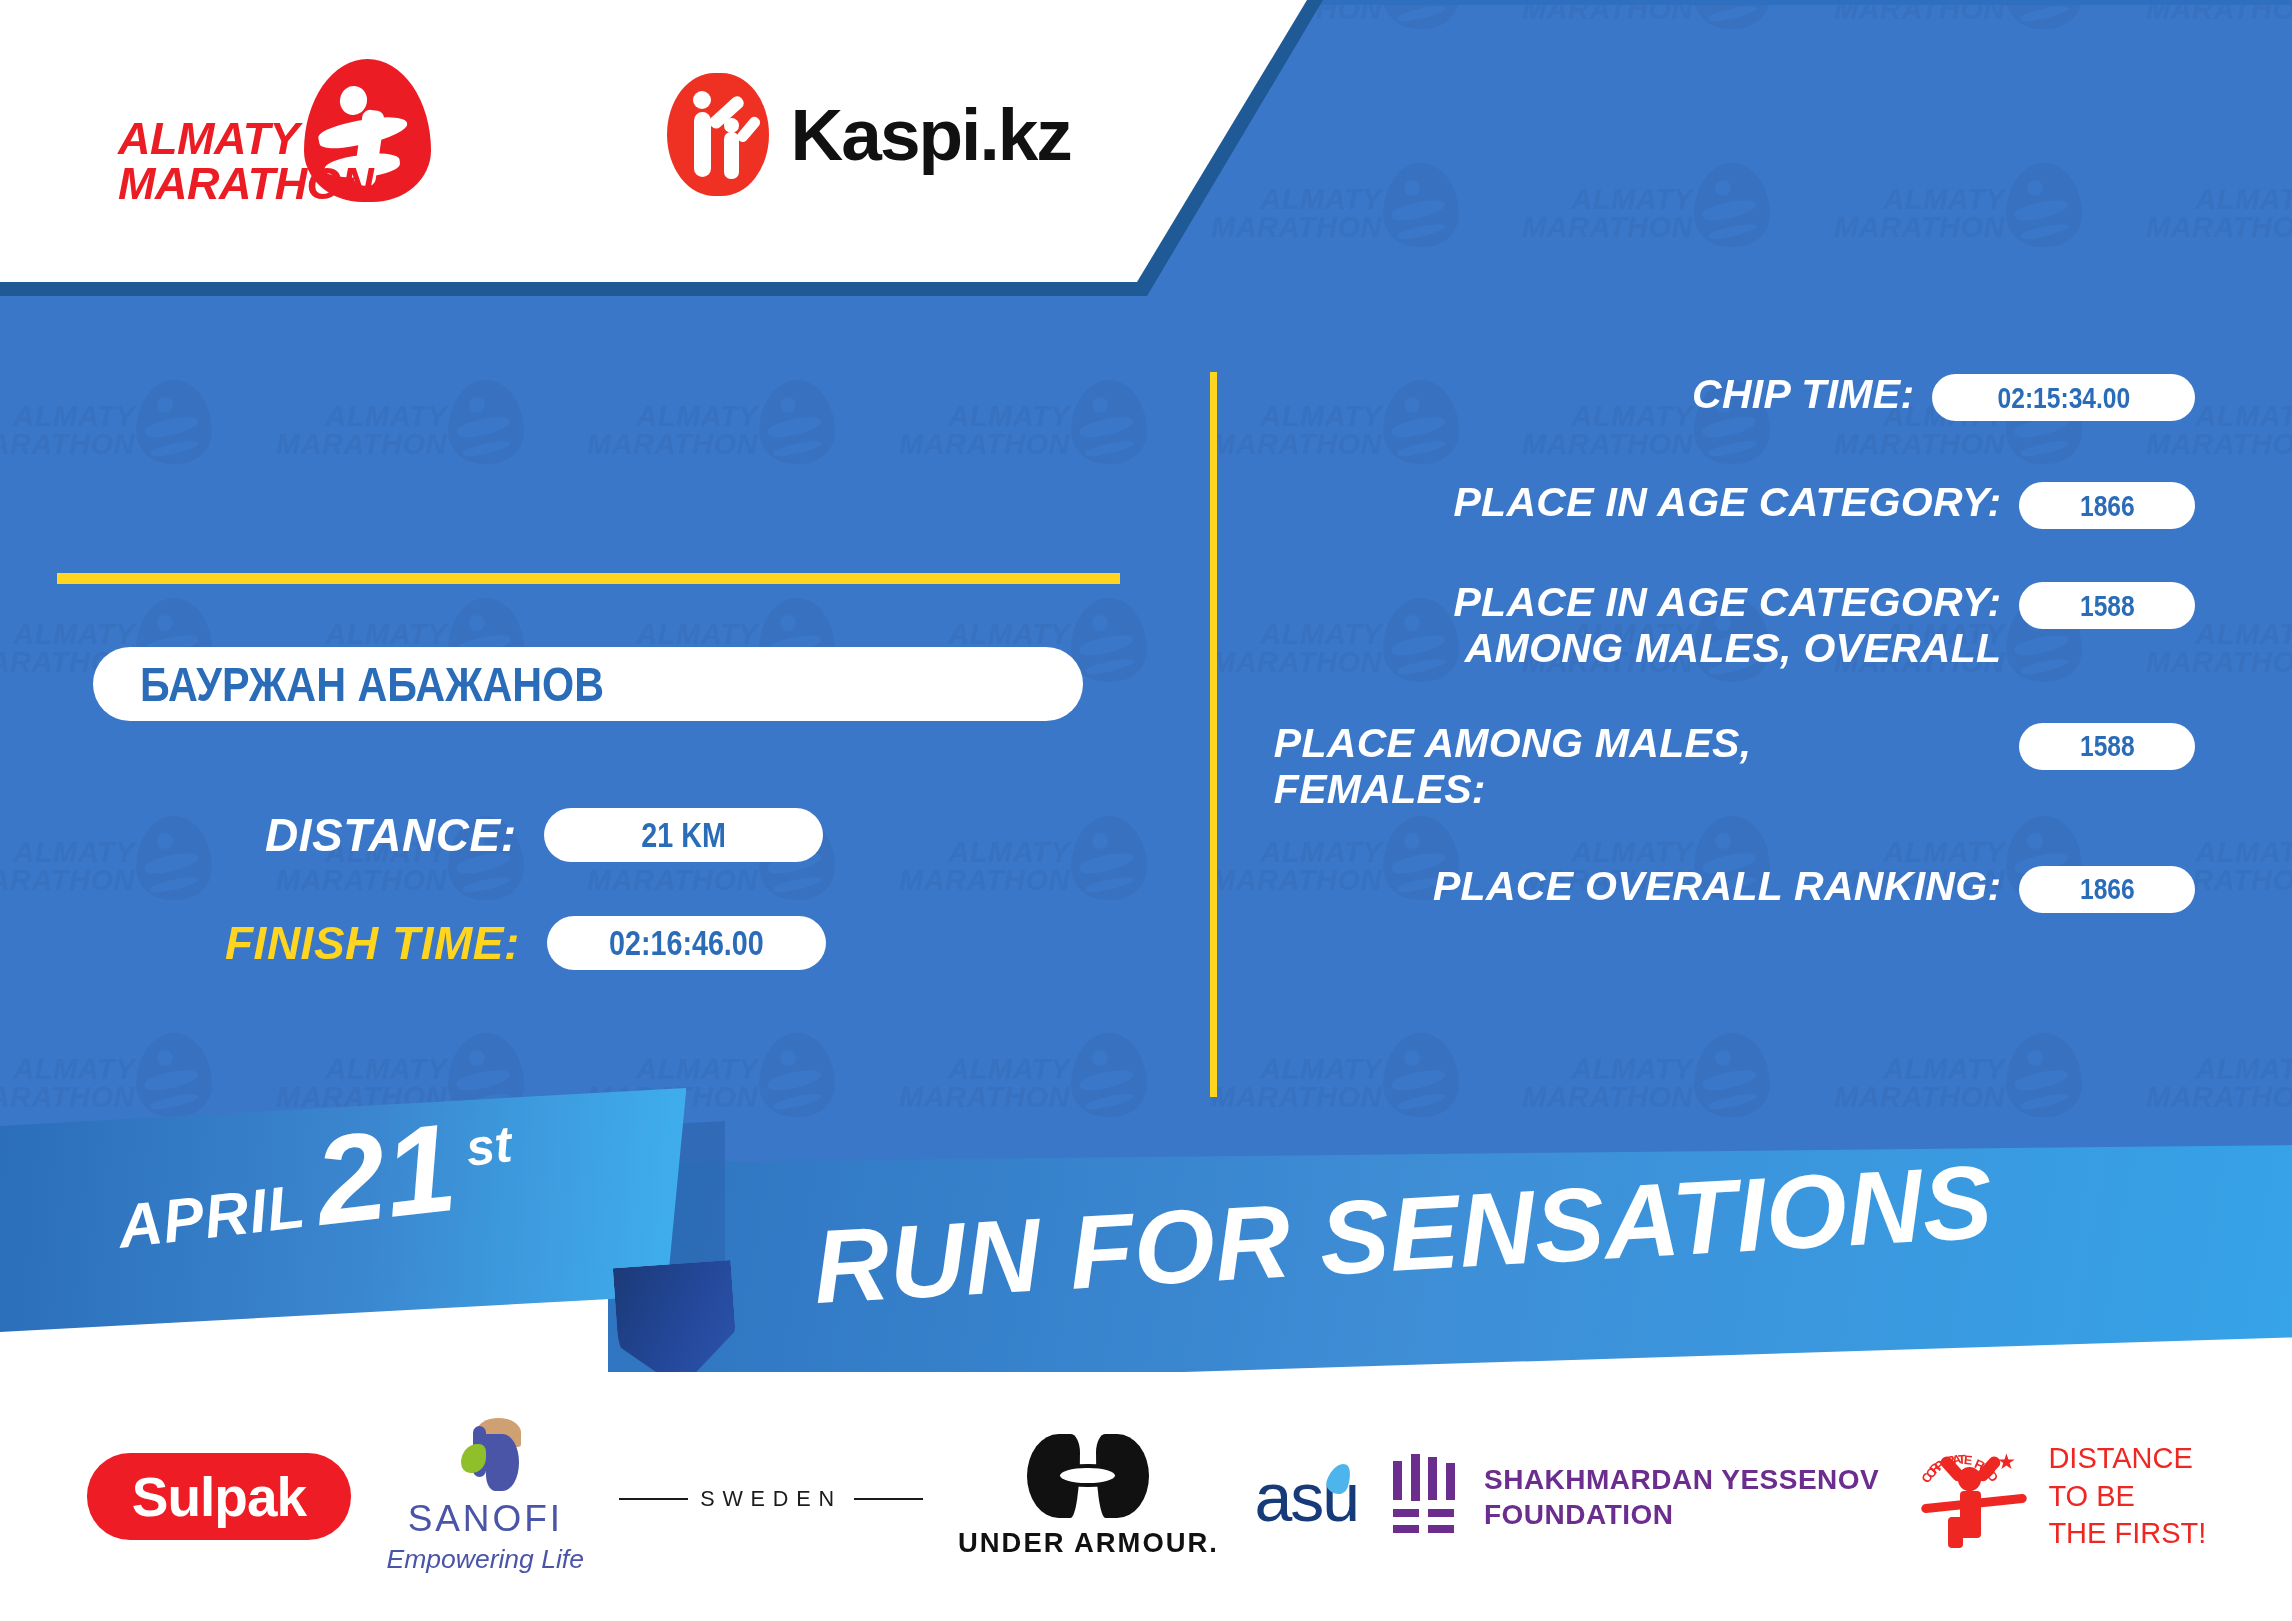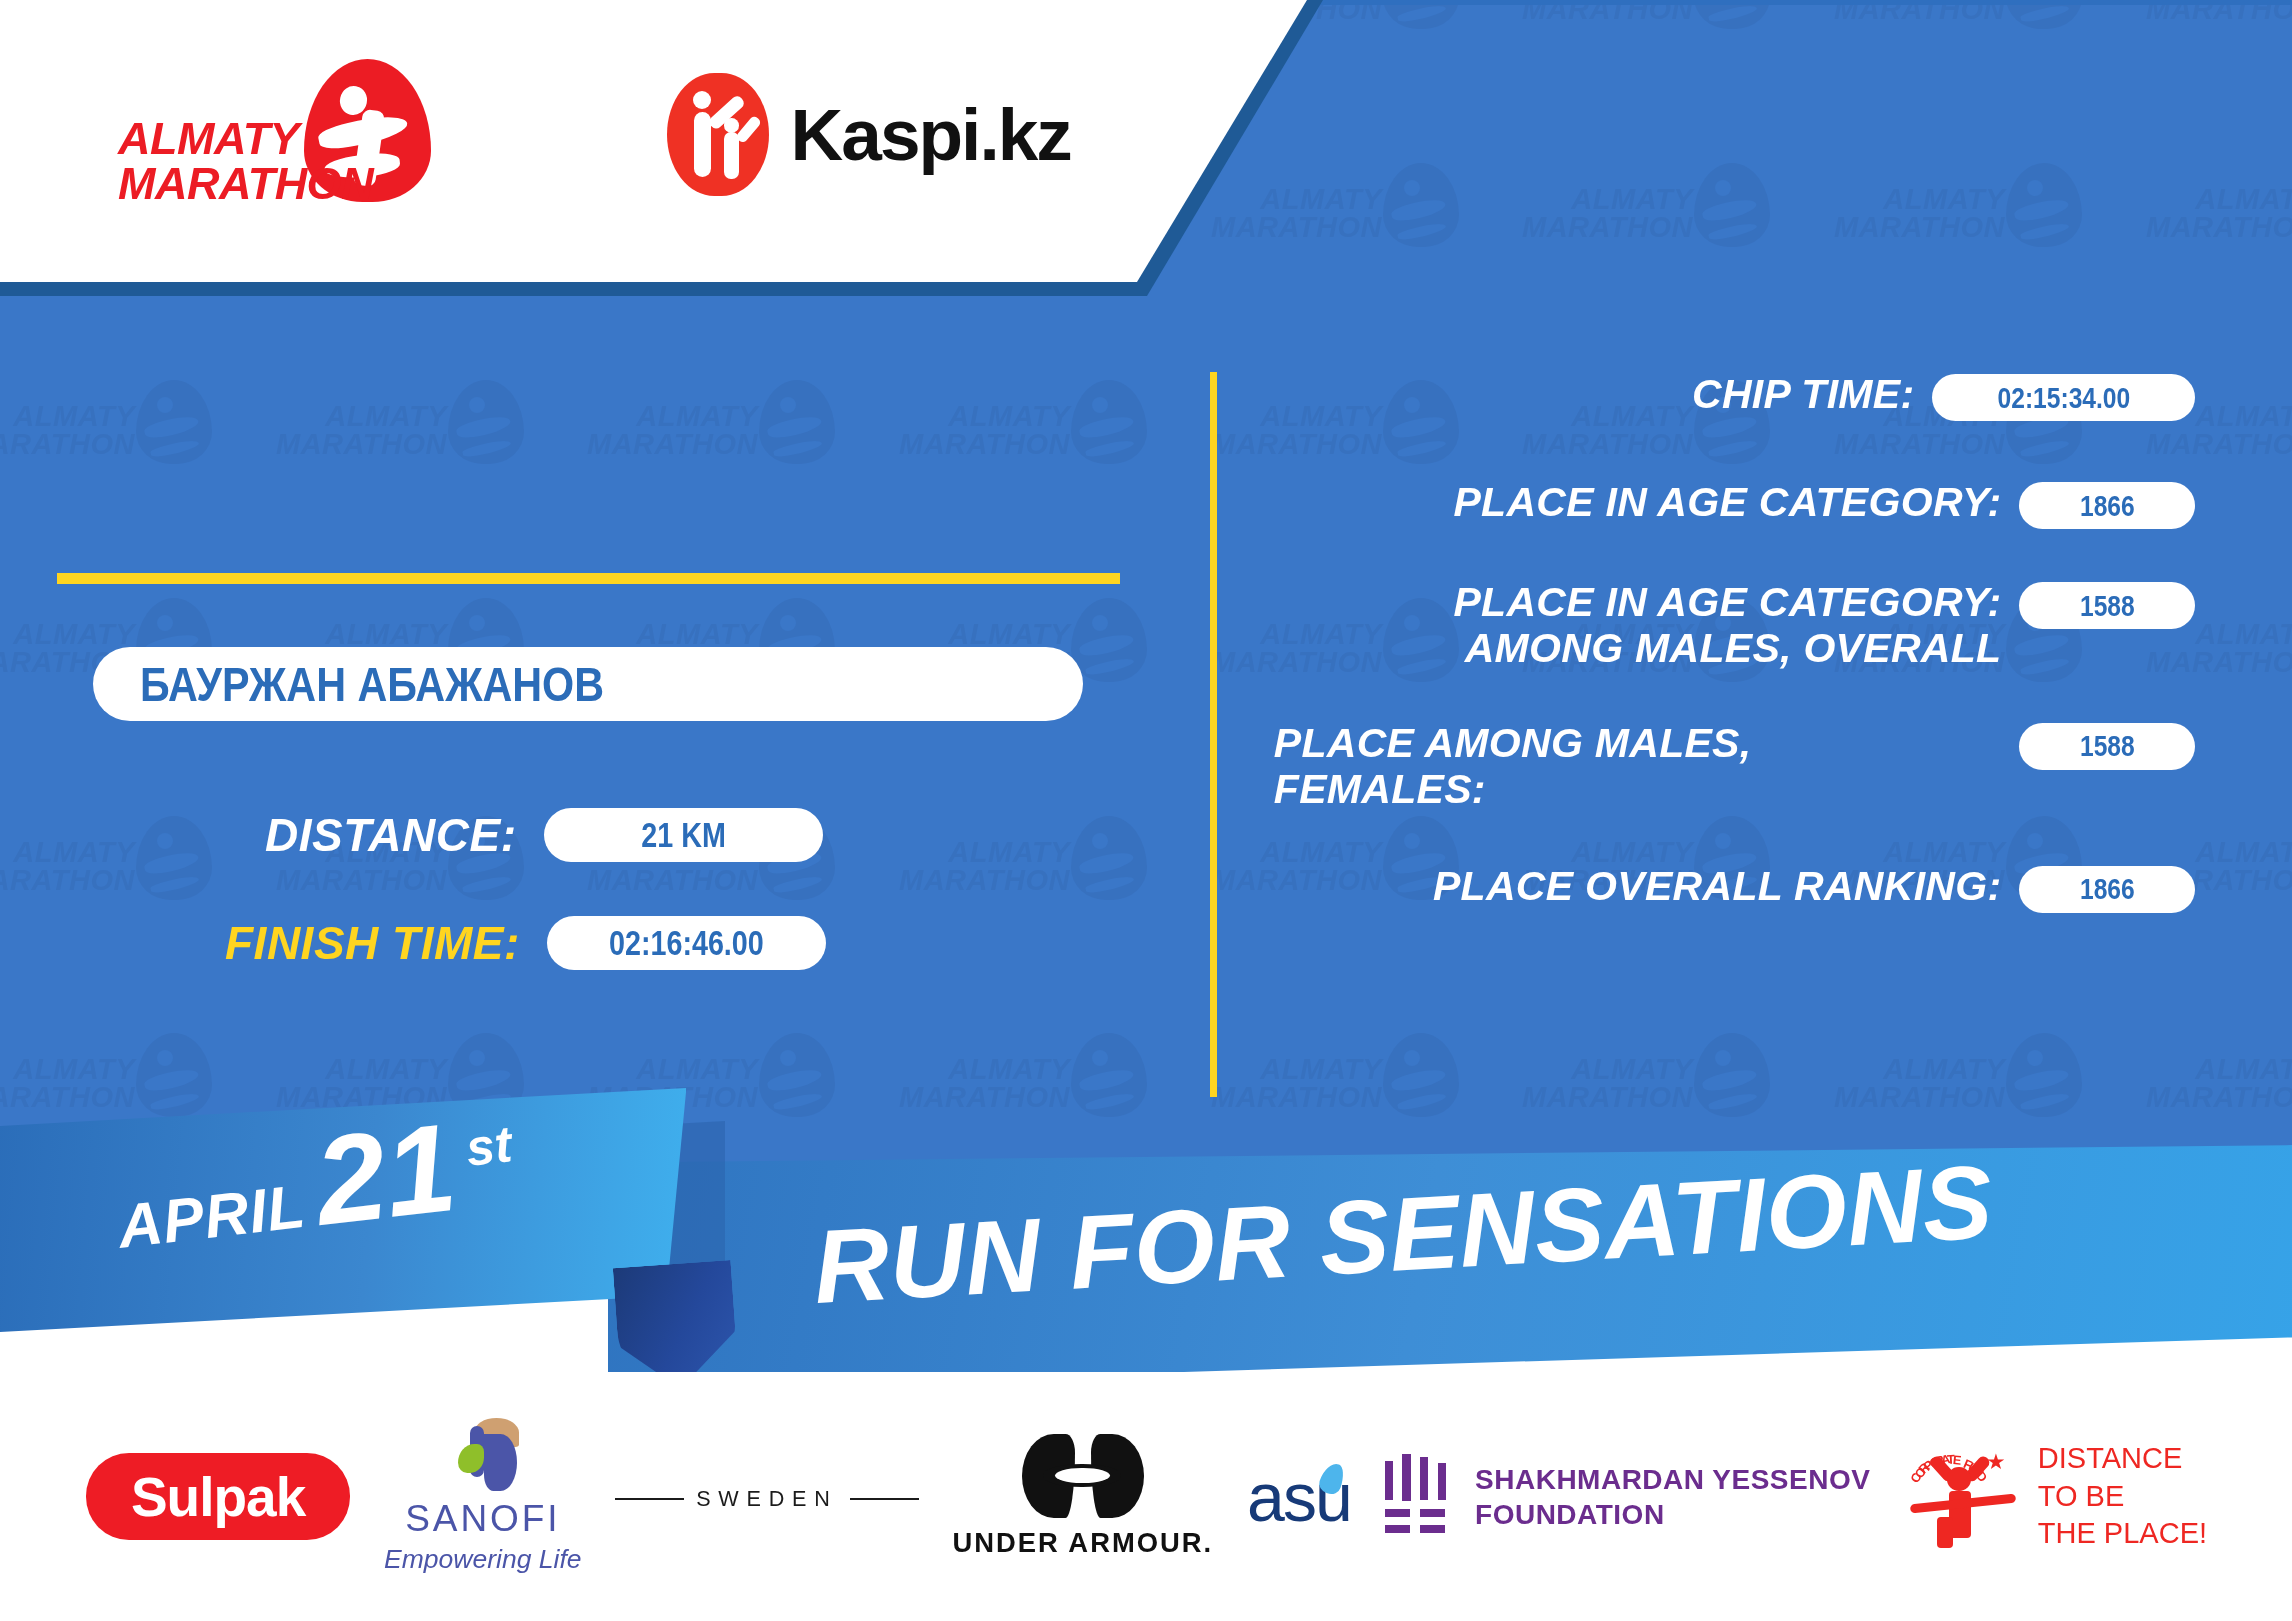--- a/index.html
+++ b/index.html
@@ -683,20 +683,20 @@
           <div class="cal"></div>
             <div class="car"></div>
           <div class="ch"></div>
             <div class="cb"></div>
             <div class="cl"></div>
           <div class="tape"></div>
         </div>
         <div class="cou-text">
           <div>DISTANCE</div>
           <div>TO BE</div>
-          <div>THE PLACE!</div>
+          <div>THE FIRST!</div>
         </div>
       </div>
     </div>
 
   </div>
 </div>
 
 
 </body></html>

